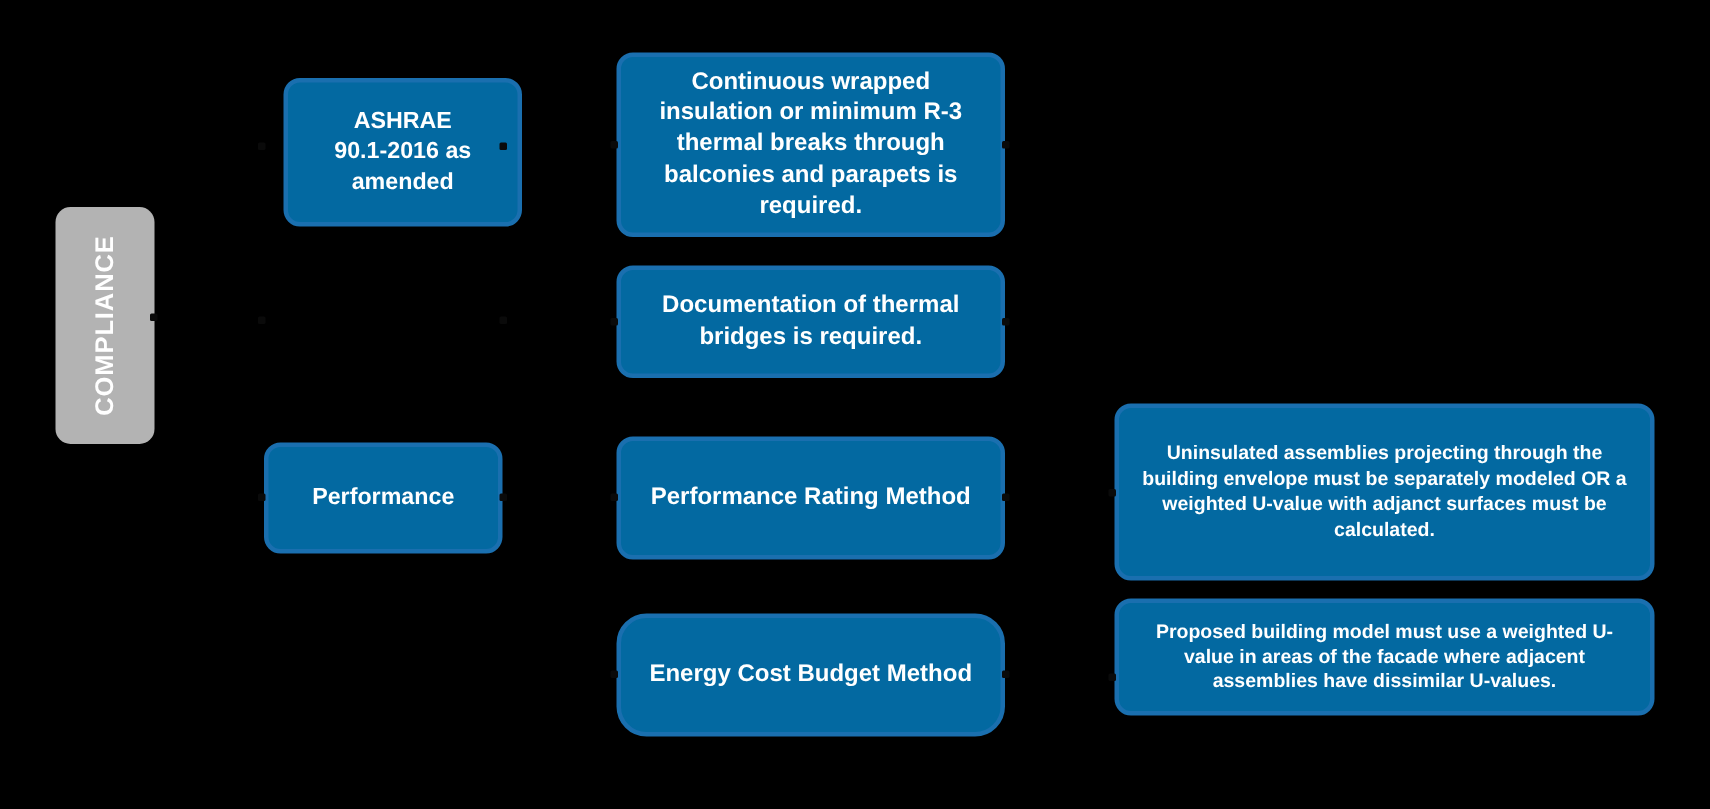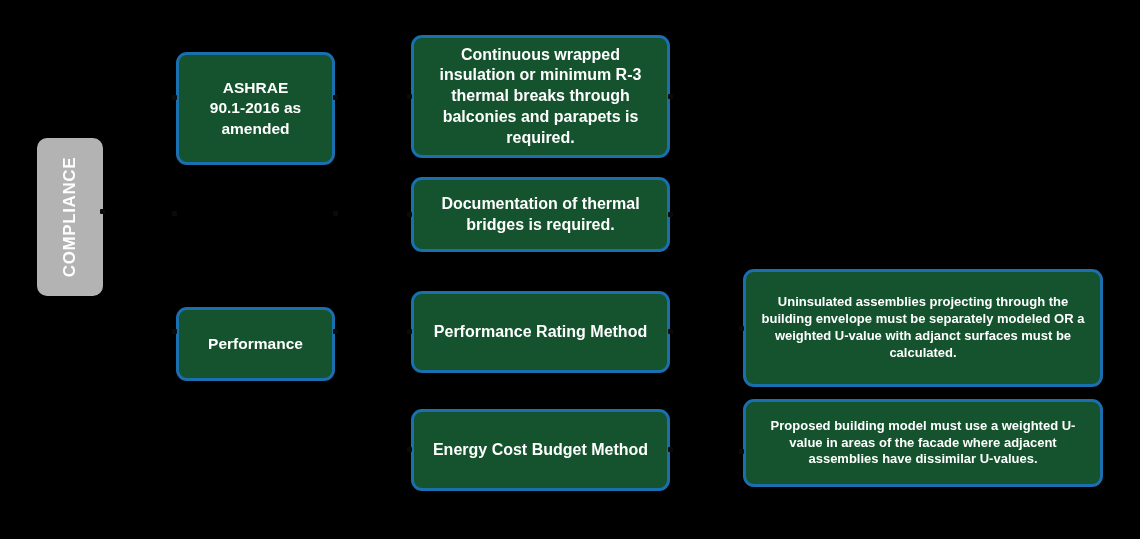--- a/index.html
+++ b/index.html
@@ -40,21 +40,21 @@
     letter-spacing: 0.6px;
     transform: rotate(-90deg);
     white-space: nowrap;
     font-family: "Liberation Sans", sans-serif;
   }
 
   
   .node {
     position: absolute;
     box-sizing: border-box;
-    background: #14532d;
+    background: #0369a1;
     border: 3px solid #1a6faf;
     border-radius: 11px;
     display: flex;
     align-items: center;
     justify-content: center;
     padding: 20px 10px;
   }
   .node .node-text {
     color: #ffffff;
     font-weight: bold;
@@ -81,28 +81,28 @@
 <body>
 
 <div id="canvas">
 
   <div class="category-bar" style="left:37px; top:138px; width:66px; height:158px;">
     <span class="label">COMPLIANCE</span>
   </div>
 
   <div class="nub" style="left:100px; top:209px;"></div>
 
-  <div class="node size-sm" style="left:176px; top:52px; width:159px; height:113px;">
+  <div class="node size-sm" style="left:189px; top:52px; width:159px; height:99px;">
     <span class="node-text">ASHRAE
 90.1-2016 as
 amended</span>
   </div>
 
 
-  <div class="node size-sm" style="left:176px; top:295px; width:159px; height:74px;margin-top:12px;">
+  <div class="node size-sm" style="left:176px; top:295px; width:159px; height:74px;">
     <span class="node-text">Performance</span>
   </div>
 
   <div class="nub" style="left:172px; top:95px;"></div>
   <div class="nub" style="left:333px; top:95px;"></div>
   <div class="nub" style="left:172px; top:211px;"></div>
   <div class="nub" style="left:333px; top:211px;"></div>
   <div class="nub" style="left:172px; top:329px;"></div>
   <div class="nub" style="left:333px; top:329px;"></div>
 
@@ -111,37 +111,37 @@
   </div>
 
   <div class="node size-md" style="left:411px; top:177px; width:259px; height:75px;justify-content:flex-end;">
     <span class="node-text">Documentation of thermal bridges is required.</span>
   </div>
 
   <div class="node size-md" style="left:411px; top:291px; width:259px; height:82px;align-items:center;">
     <span class="node-text">Performance Rating Method</span>
   </div>
 
-  <div class="node size-md" style="left:411px; top:409px; width:259px; height:82px;">
+  <div class="node size-md" style="left:411px; top:409px; width:259px; height:82px;border-radius:20px;">
     <span class="node-text">Energy Cost Budget Method</span>
   </div>
 
   <div class="nub" style="left:407px; top:94px;"></div>
   <div class="nub" style="left:668px; top:94px;"></div>
   <div class="nub" style="left:407px; top:212px;"></div>
   <div class="nub" style="left:668px; top:212px;"></div>
   <div class="nub" style="left:407px; top:329px;"></div>
   <div class="nub" style="left:668px; top:329px;"></div>
   <div class="nub" style="left:407px; top:447px;"></div>
   <div class="nub" style="left:668px; top:447px;"></div>
 
   <div class="node size-lg" style="left:743px; top:269px; width:360px; height:118px;">
     <span class="node-text">Uninsulated assemblies projecting through the building envelope must be separately modeled OR a weighted U-value with adjanct surfaces must be calculated.</span>
   </div>
 
-  <div class="node size-lg" style="left:743px; top:399px; width:360px; height:88px;align-items:center;">
+  <div class="node size-lg" style="left:743px; top:399px; width:360px; height:78px;align-items:center;">
     <span class="node-text">Proposed building model must use a weighted U-value in areas of the facade where adjacent assemblies have dissimilar U-values.</span>
   </div>
 
   <div class="nub" style="left:739px; top:326px;"></div>
   <div class="nub" style="left:739px; top:449px;"></div>
 
 </div>
 
 </body></html>

